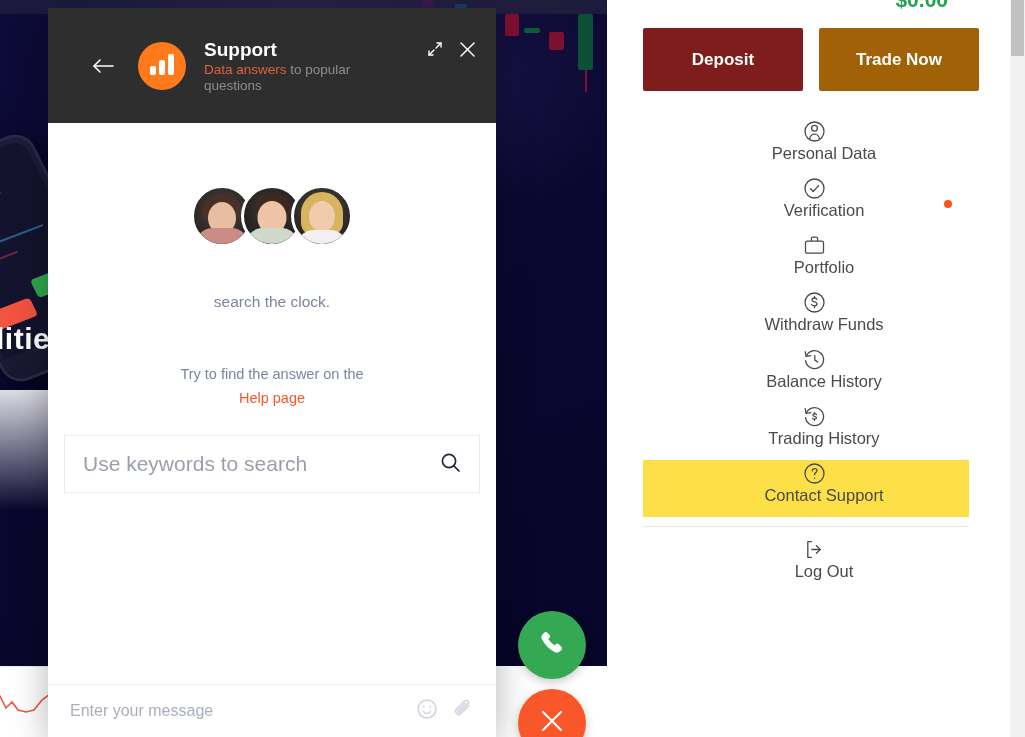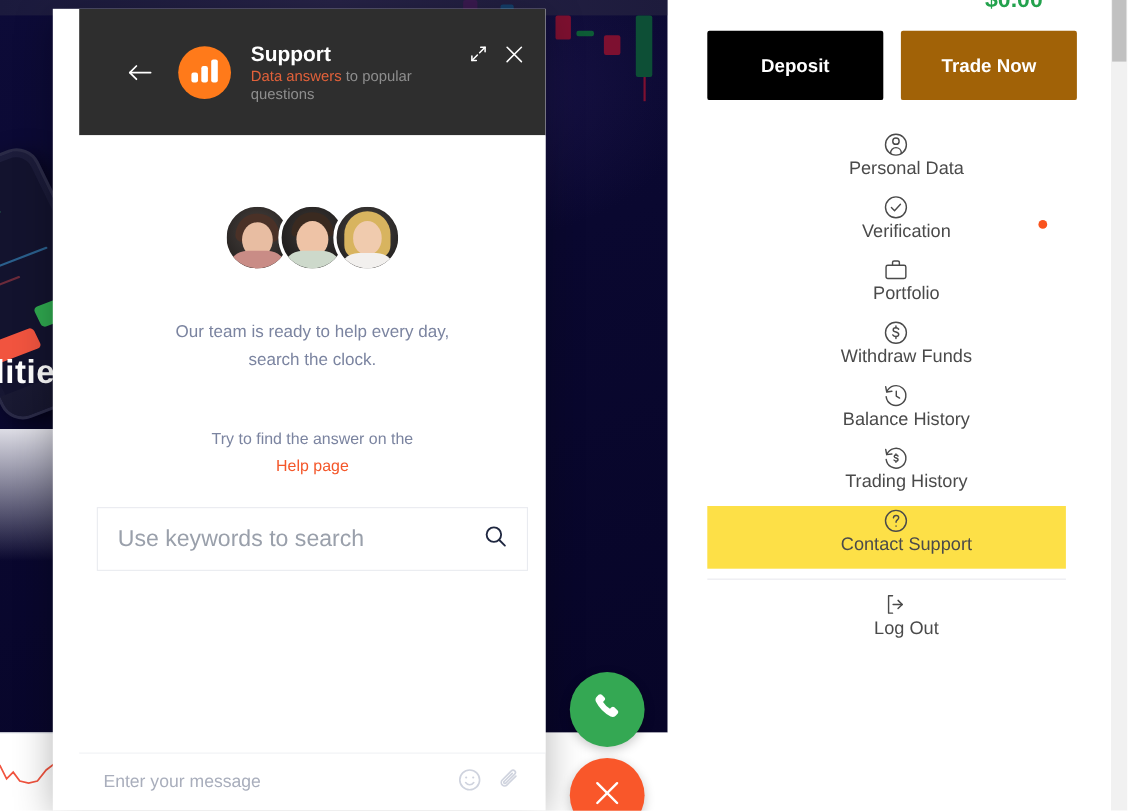--- a/index.html
+++ b/index.html
@@ -66,21 +66,20 @@
     background: linear-gradient(180deg, rgba(244,244,249,.9), rgba(255,255,255,0));
   }
 
   
   .widget {
     position: absolute; left: 48px; top: 8px; width: 448px; height: 729px;
     background: #ffffff;
     box-shadow: 0 6px 34px rgba(0,0,0,.30);
     display: flex; flex-direction: column;
     overflow: hidden;
-    padding-left: 24px;
   }
   .w-header {
     position: relative; height: 115px; background: #2e2e2e; flex: 0 0 115px;
     display: flex; align-items: center; padding: 0 18px;
   }
   .back-arrow {
     width: 34px; height: 34px; flex: 0 0 34px; margin-left: 20px;
     display: flex; align-items: center; justify-content: center; cursor: pointer;
   }
   .logo-circle {
@@ -145,21 +144,21 @@
   
   .right-panel { position:absolute; left: 607px; top: 0; width: 396px; height: 737px; background:#fff; }
   .balance-amt {
     position:absolute; right: 55px; top: -12px; font-size: 21px; font-weight: bold; color:#23a24d;
   }
   .cta-row { position:absolute; left: 36px; top: 28px; display:flex; gap: 16px; }
   .cta {
     width: 160px; height: 63px; border:0; color:#fff; font-size: 17px; font-weight: bold;
     font-family:"Liberation Sans", sans-serif; cursor:pointer; border-radius: 2px;
   }
-  .cta.deposit { background:#000000; }
+  .cta.deposit { background:#7f1d1d; }
   .cta.trade { background:#a16207; }
 
   .menu { position:absolute; left: 36px; top: 118px; width: 326px; }
   .menu-item {
     position: relative; height: 57px; display:flex; align-items:center;
     padding-left: 16px; cursor:pointer;flex-direction:column;
   }
   .menu-item .mi-icon { width: 26px; flex: 0 0 26px; display:flex; align-items:center; justify-content:center; }
   .menu-item .mi-label { margin-left: 20px; font-size: 16.5px; color:#4a4a4a; }
   .menu-item.active { background:#fde047; }
@@ -281,21 +280,20 @@
           <div class="av-body" style="width:54px;height:22px;background:#cdd9cb;"></div>
         </div>
         <div class="avatar" style="background:radial-gradient(circle at 50% 40%, #4b4745, #1a1817);">
           <div class="av-hair" style="top:4px;width:42px;height:44px;border-radius:22px 22px 14px 14px;background:#d8b45f;"></div>
           <div class="av-face" style="top:13px;width:26px;height:31px;background:#f0cbae;"></div>
           <div class="av-body" style="width:52px;height:20px;background:#f2f0ee;"></div>
         </div>
       </div>
 
       <div class="team-text">
-        <div>Our team is ready to help every day,</div>
         <div>search the clock.</div>
       </div>
 
       <div class="help-text">
         <div>Try to find the answer on the</div>
         <div class="lnk">Help page</div>
       </div>
 
       <div class="search-wrap">
         <div class="search-box">

